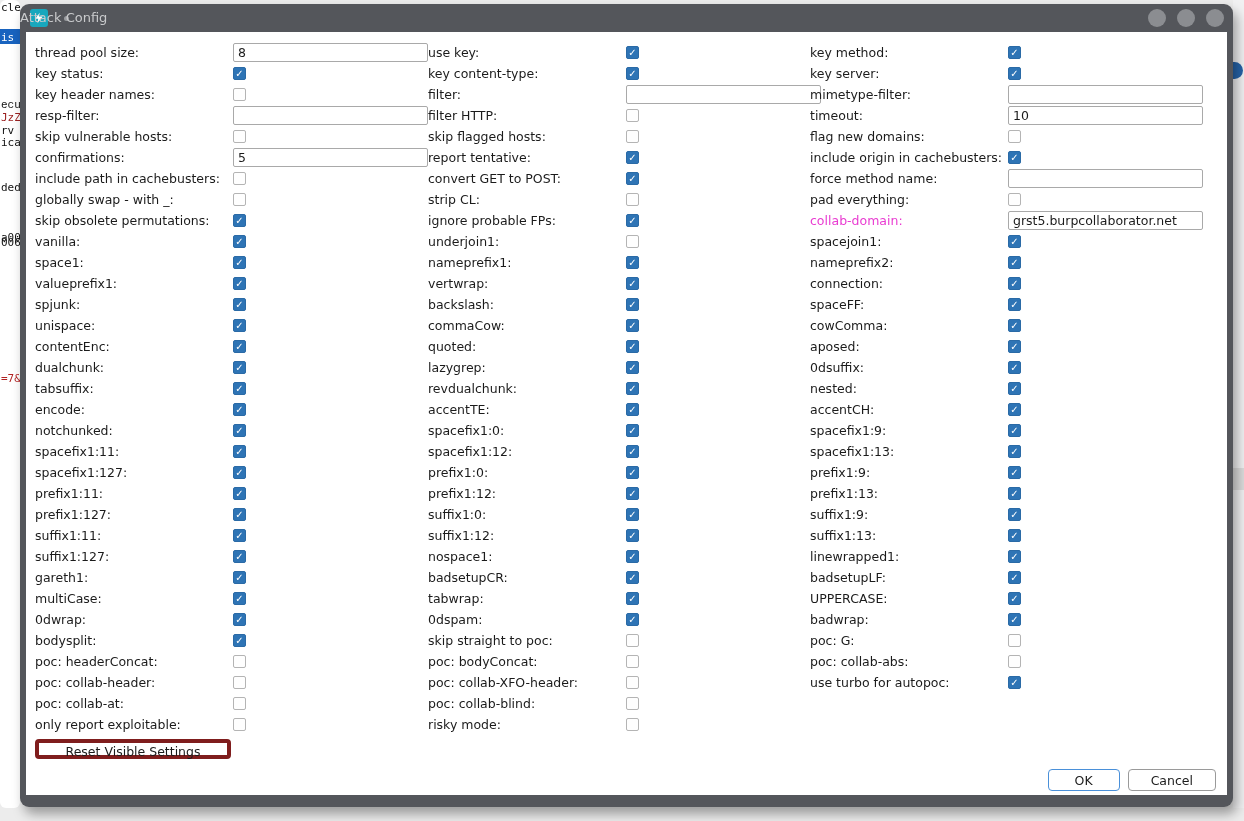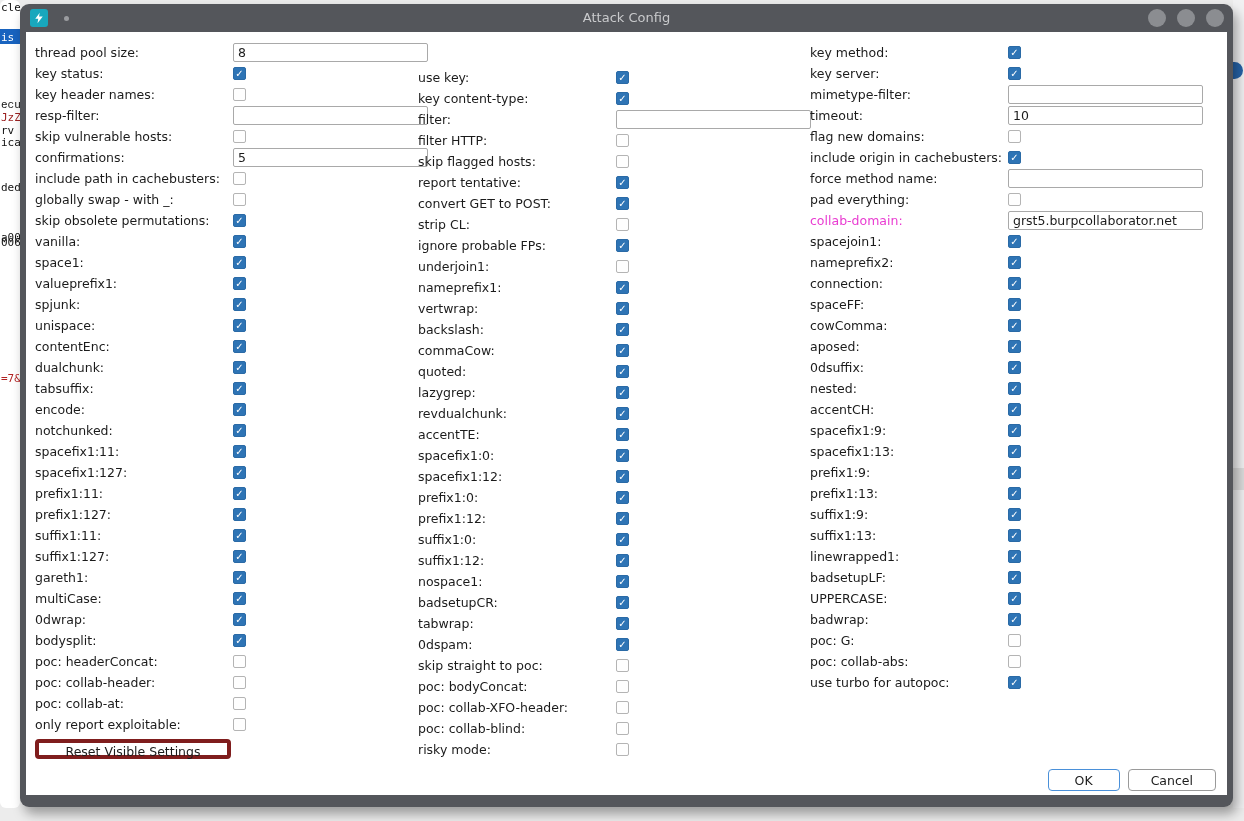--- a/index.html
+++ b/index.html
@@ -13,29 +13,29 @@
   .bg-right .bluecirc{position:absolute;right:1px;top:62px;width:17px;height:17px;border-radius:50%;background:#2563a8;}
   .bg-right .graybar{position:absolute;right:0;top:468px;width:11px;height:22px;background:#dcdcdc;}
 
   
   .dialog{position:absolute;left:20px;top:4px;width:1213px;height:803px;background:#54565b;
           border-radius:9px;box-shadow:4px 7px 12px rgba(0,0,0,0.35);}
   .titlebar{position:relative;height:28px;}
   .app-icon{position:absolute;left:10px;top:5px;width:18px;height:18px;background:#18a7bd;
             border-radius:3px;display:flex;align-items:center;justify-content:center;}
   .title-dot{position:absolute;left:44px;top:12px;width:5px;height:5px;border-radius:50%;background:#9a9ca0;}
-  .title{position:absolute;left:0;right:0;top:0;height:44px;line-height:28px;text-align:center;
+  .title{position:absolute;left:0;right:0;top:0;height:44px;line-height:28px;
          color:#c9cacc;font-size:13px;}
   .win-controls{position:absolute;right:9px;top:5px;display:flex;gap:11px;}
   .circle{width:18px;height:18px;border-radius:50%;background:#8b8d91;}
 
   .content{position:absolute;left:6px;right:6px;top:28px;bottom:12px;background:#ffffff;overflow:hidden;}
   .col{position:absolute;top:10px;}
   .col1{left:9px;width:393px;}
-  .col2{left:392px;width:393px;margin-top:25px;}
+  .col2{left:402px;width:393px;}
   .col3{left:784px;width:397px;}
   .row{display:flex;align-items:center;height:21px;}
   .lbl{flex:0 0 198px;font-size:12.5px;color:#1b1b1b;white-space:nowrap;overflow:hidden;}
   .cb{width:13px;height:13px;border:1px solid #b4b4b4;border-radius:2px;background:#fefefe;
       box-sizing:border-box;display:flex;align-items:center;justify-content:center;flex:0 0 13px;}
   .cb.on{background:#2e74b5;border-color:#2a6aa6;color:#ffffff;font-size:10px;font-weight:bold;line-height:1;}
   .txt{width:195px;height:19px;border:1px solid #a9a9a9;border-radius:2px;
        font:12.5px "DejaVu Sans",sans-serif;padding:0 4px;box-sizing:border-box;color:#1b1b1b;background:#fff;}
   .reset-btn{margin-top:4px;width:196px;height:20px;background:#fff;border:4px solid #7f1d1d;
              border-radius:4px;font:12.5px "DejaVu Sans",sans-serif;color:#1b1b1b;}

